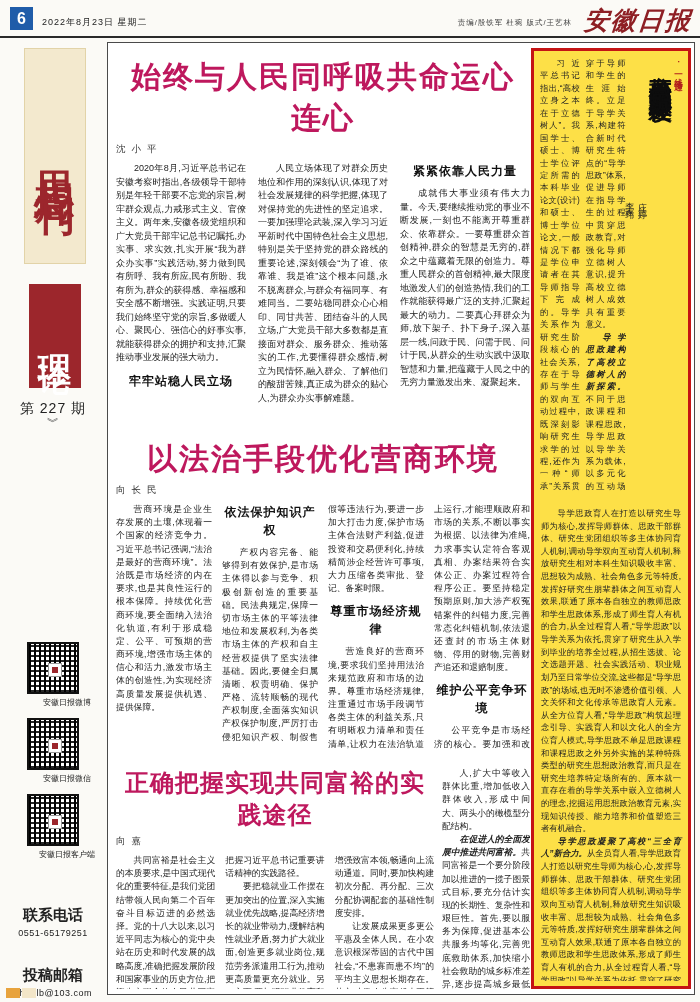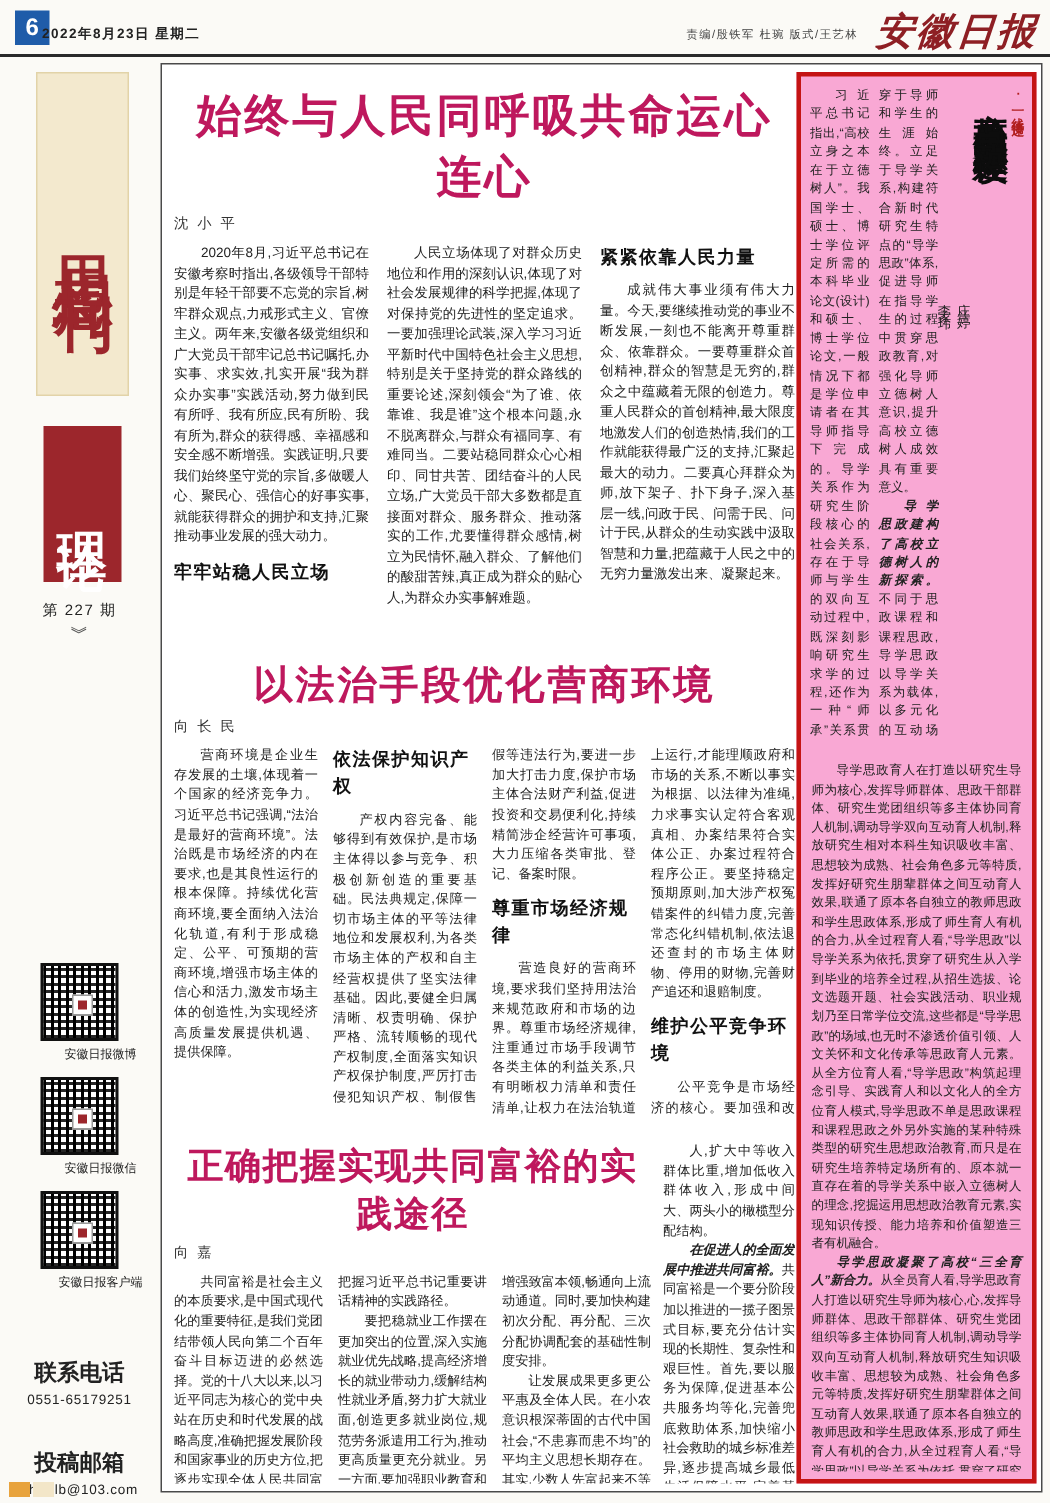--- a/index.html
+++ b/index.html
@@ -9,41 +9,41 @@
     background: #fbfaf6;
     font-family: "Liberation Sans", sans-serif;
     color: #1c1c1c;
     overflow: hidden;
   }
   
   .hdr { position:absolute; left:0; top:0; width:700px; height:36px; }
   .pagenum { position:absolute; left:10px; top:7px; width:23px; height:23px;
     background:#1f5ca9; color:#fff; font-size:16px; font-weight:bold;
     text-align:center; line-height:23px; }
-  .dateline { position:absolute; left:28px; top:16px; font-size:9px; font-weight:bold; color:#222; letter-spacing:1px; }
+  .dateline { position:absolute; left:42px; top:16px; font-size:9px; font-weight:normal; color:#222; letter-spacing:1px; }
   .credits { position:absolute; right:128px; top:18px; font-size:7.5px; color:#444; letter-spacing:1px; }
   .masthead { position:absolute; right:8px; top:4px; font-size:25px; color:#8e1f24;
     font-family:"DejaVu Serif", serif; font-weight:900; font-style:italic;
     letter-spacing:2px; transform:skewX(-5deg); }
   .hdr-rule { position:absolute; left:0; top:36px; width:700px; height:2px; background:#2a2a2a; }
 
   
   .rail { position:absolute; left:0; top:42px; width:106px; height:958px; }
   .weekly-box { position:absolute; left:24px; top:6px; width:62px; height:216px;
     background:#f3e9ce; border:1px solid #e2d3a8; display:flex; align-items:center; justify-content:center; }
   .weekly-box .vtxt { writing-mode:vertical-rl; text-orientation:upright;
     font-family:"DejaVu Serif", serif; font-weight:900; color:#9c262c;
     font-size:40px; letter-spacing:9px; line-height:1; }
   .lilun-box { position:absolute; left:29px; top:242px; width:52px; height:104px;
     background:#9c262c; display:flex; align-items:center; justify-content:center; }
   .lilun-box .vtxt { writing-mode:vertical-rl; text-orientation:upright;
     font-family:"DejaVu Serif", serif; font-weight:900; color:#fff;
     font-size:33px; letter-spacing:8px; line-height:1; }
   .issue { position:absolute; left:0; top:358px; width:106px; text-align:center;
-    font-size:10px; color:#222; letter-spacing:1px; }
+    font-size:14px; color:#222; letter-spacing:1px; }
   .chev { position:absolute; left:0; top:372px; width:106px; text-align:center;
     font-size:12px; color:#555; }
   .qr-group { position:absolute; left:0; top:600px; width:106px; text-align:center; }
   .qr { width:52px; height:52px; margin:0 auto 3px auto; border:2px solid #111; position:relative;
     background:
       repeating-linear-gradient(0deg, rgba(0,0,0,.85) 0 2px, transparent 2px 5px),
       repeating-linear-gradient(90deg, #000 0 2px, #fff 2px 5px); }
   .qr .core { position:absolute; left:19px; top:19px; width:14px; height:14px; background:#fff; border:1px solid #999; }
   .qr .core::after { content:""; position:absolute; left:3px; top:3px; width:6px; height:6px; background:#9c262c; }
   .qr-label { font-size:8px; color:#222; margin-bottom:10px;padding-left:28px; }
@@ -56,42 +56,42 @@
 
   
   .content { position:absolute; left:107px; top:42px; width:588px; height:953px;
     background:#fff; border:1.5px solid #4a4a4a; overflow:hidden; }
   .main { position:absolute; left:8px; top:4px; width:414px; height:942px; overflow:hidden; }
 
   .a-title { text-align:center; font-weight:900; color:#be185d; letter-spacing:2px; }
   .a-byline { text-align:left; font-size:9.5px; color:#333; letter-spacing:6px; margin:4px 0 6px 0; }
   .body-cols { text-align:justify; font-size:9px; line-height:1.5; color:#222; overflow:hidden; }
   .body-cols p { text-indent:2em; }
-  .body-cols h3 { font-size:12px; font-weight:900; text-align:left; letter-spacing:1px; margin:7px 0; color:#111; }
+  .body-cols h3 { font-size:12px; font-weight:900; text-align:center; letter-spacing:1px; margin:7px 0; color:#111; }
   .lead { font-weight:bold; font-style:italic;margin-top:12px; }
 
   .art1 { margin-top:10px; }
   .art1 .a-title { font-size:30px; }
   .art1 .body-cols { column-count:3; column-gap:12px; height:252px; }
 
   .art2 { margin-top:14px; }
-  .art2 .a-title { font-size:26px;margin-top:25px; }
+  .art2 .a-title { font-size:30px;margin-top:25px; }
   .art2 .body-cols { column-count:4; column-gap:10px; height:252px; font-size:8.8px; }
 
   .art3 { margin-top:12px; display:flex; }
   .art3-left { width:318px; }
   .art3 .a-title { font-size:24px; letter-spacing:1px; }
   .art3 .body-cols { column-count:3; column-gap:10px; height:212px; font-size:8.8px; }
   .art3-side { width:88px; margin-left:8px; text-align:justify; font-size:8.8px;
     line-height:1.5; color:#222; overflow:hidden; height:288px; }
   .art3-side p { text-indent:2em; }
 
   
   .redbox { position:absolute; right:3px; top:5px; width:160px; height:941px;
-    border:3px solid #c41414; background:#f9a8d4; overflow:hidden; }
+    border:3px solid #c41414; background:#fde047; overflow:hidden; }
   .rb-top { display:flex; height:452px; padding:6px 3px 0 6px; }
   .rb-cols { width:94px; column-count:2; column-gap:6px; font-size:8.3px;
     line-height:1.5; text-align:justify; color:#222; overflow:hidden; }
   .rb-cols p { text-indent:2em; }
   .rb-authors { width:22px; padding-top:138px; writing-mode:vertical-rl; text-orientation:upright;
     font-size:9px; color:#222; line-height:1.2; letter-spacing:4px; }
   .rb-authors span { display:block; margin-left:2px; }
   .rb-headline { width:28px; writing-mode:vertical-rl; text-orientation:upright;
     font-size:23px; font-weight:900; color:#0d0d0d; line-height:1.05; letter-spacing:2px; }
   .rb-tag { width:12px; writing-mode:vertical-rl; text-orientation:upright;

